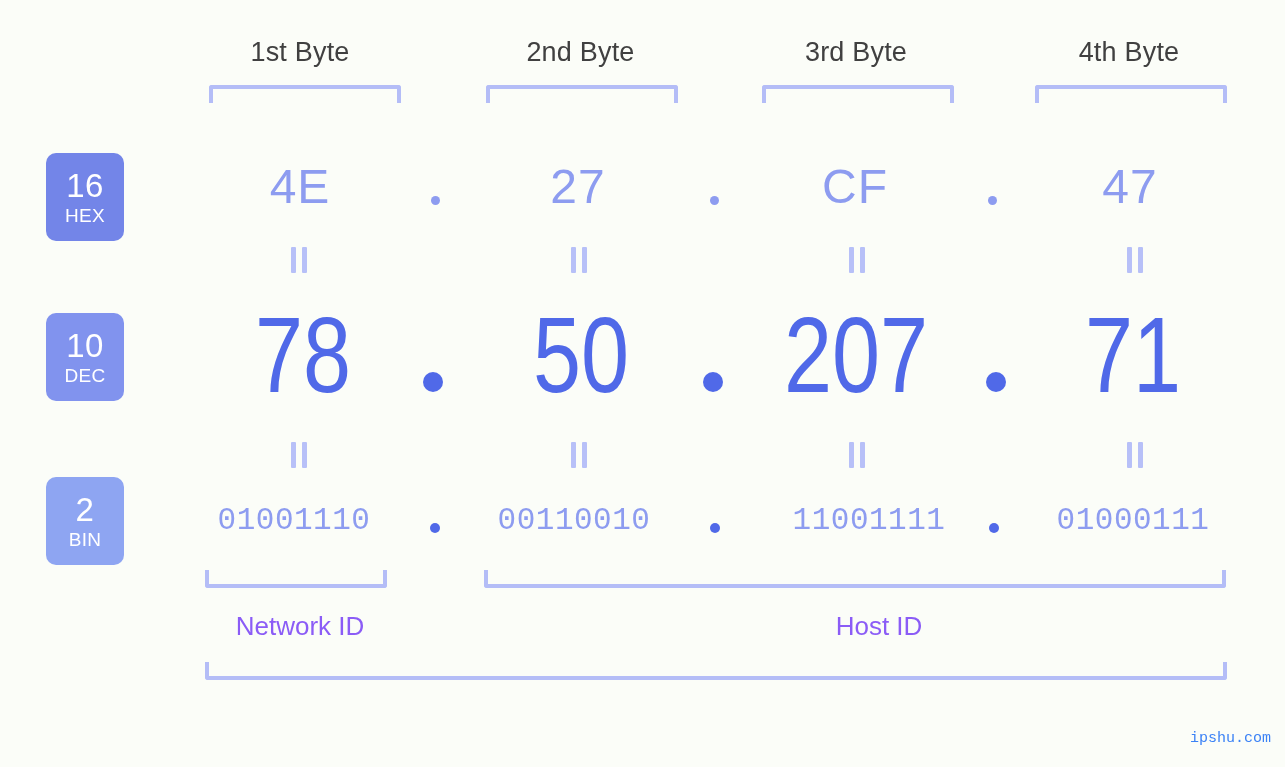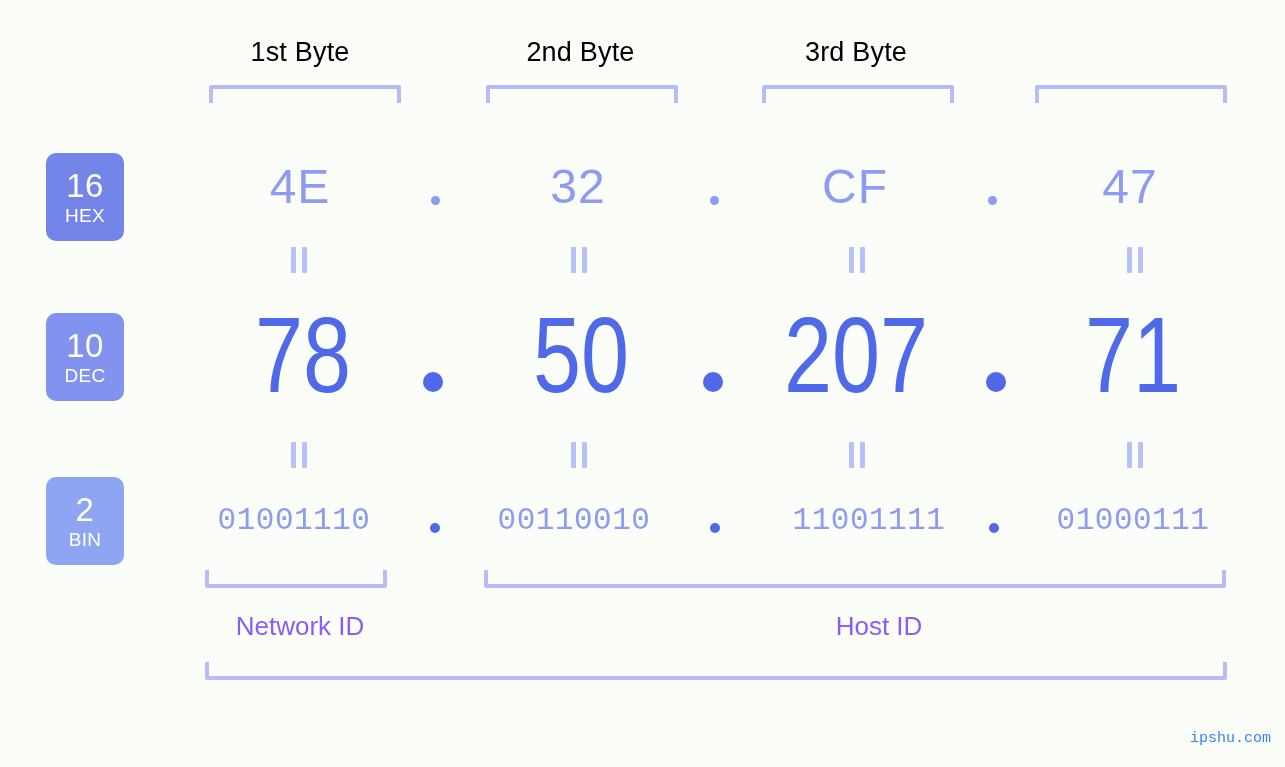--- a/index.html
+++ b/index.html
@@ -21,21 +21,21 @@
   }
 
   
   .byte-label {
     position: absolute;
     top: 33px;
     height: 38px;
     line-height: 38px;
     text-align: center;
     font-size: 27px;
-    color: #000000;
+    color: #404040;
     font-family: "Liberation Sans", sans-serif;
     letter-spacing: 0.2px;
     white-space: nowrap;
   }
 
   
   .bracket-top {
     position: absolute;
     height: 18px;
     border-top: 4px solid #b4bdf7;
@@ -212,20 +212,21 @@
   }
 </style>
 </head>
 <body>
 
 <div class="canvas">
 
   <div class="byte-label" style="left:205px;width:190px;">1st Byte</div>
   <div class="byte-label" style="left:483px;width:195px;">2nd Byte</div>
   <div class="byte-label" style="left:760px;width:192px;">3rd Byte</div>
+  <div class="byte-label" style="left:1033px;width:192px;">4th Byte</div>
 
   <div class="bracket-top" style="left:209px;top:85px;width:192px;"></div>
   <div class="bracket-top" style="left:486px;top:85px;width:192px;"></div>
   <div class="bracket-top" style="left:762px;top:85px;width:192px;"></div>
   <div class="bracket-top" style="left:1035px;top:85px;width:192px;"></div>
 
   <div class="badge" id="badge-hex">
     <span class="num">16</span>
     <span class="sub">HEX</span>
   </div>
@@ -233,21 +234,21 @@
     <span class="num">10</span>
     <span class="sub">DEC</span>
   </div>
   <div class="badge" id="badge-bin">
     <span class="num">2</span>
     <span class="sub">BIN</span>
   </div>
 
   <div class="hex-val" style="left:205px;width:190px;">4E</div>
   <div class="hex-dot" style="left:431px;"></div>
-  <div class="hex-val" style="left:483px;width:190px;">32</div>
+  <div class="hex-val" style="left:483px;width:190px;">27</div>
   <div class="hex-dot" style="left:710px;"></div>
   <div class="hex-val" style="left:760px;width:190px;">CF</div>
   <div class="hex-dot" style="left:988px;"></div>
   <div class="hex-val" style="left:1035px;width:190px;">47</div>
 
   <div class="eq" style="left:288px;top:247px;">
       <i></i>
       <i></i>
     </div>
   <div class="eq" style="left:568px;top:247px;">

